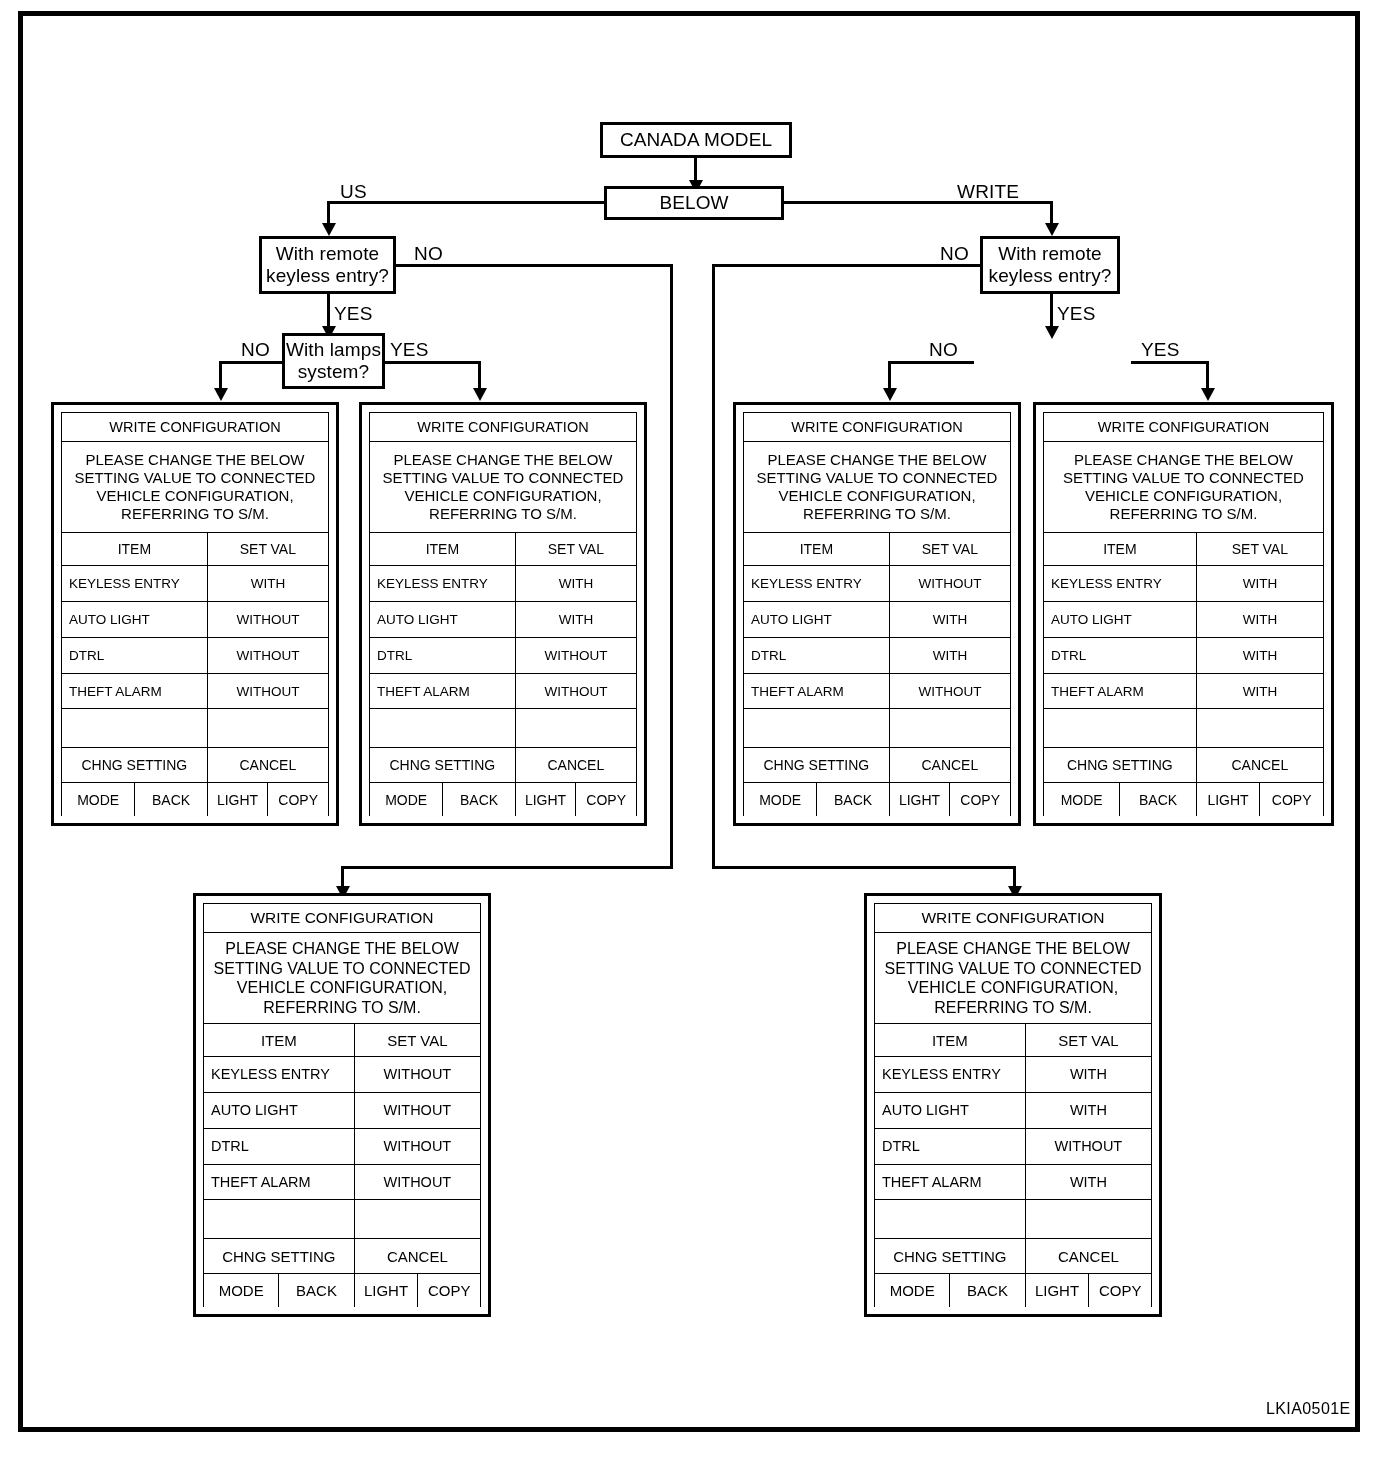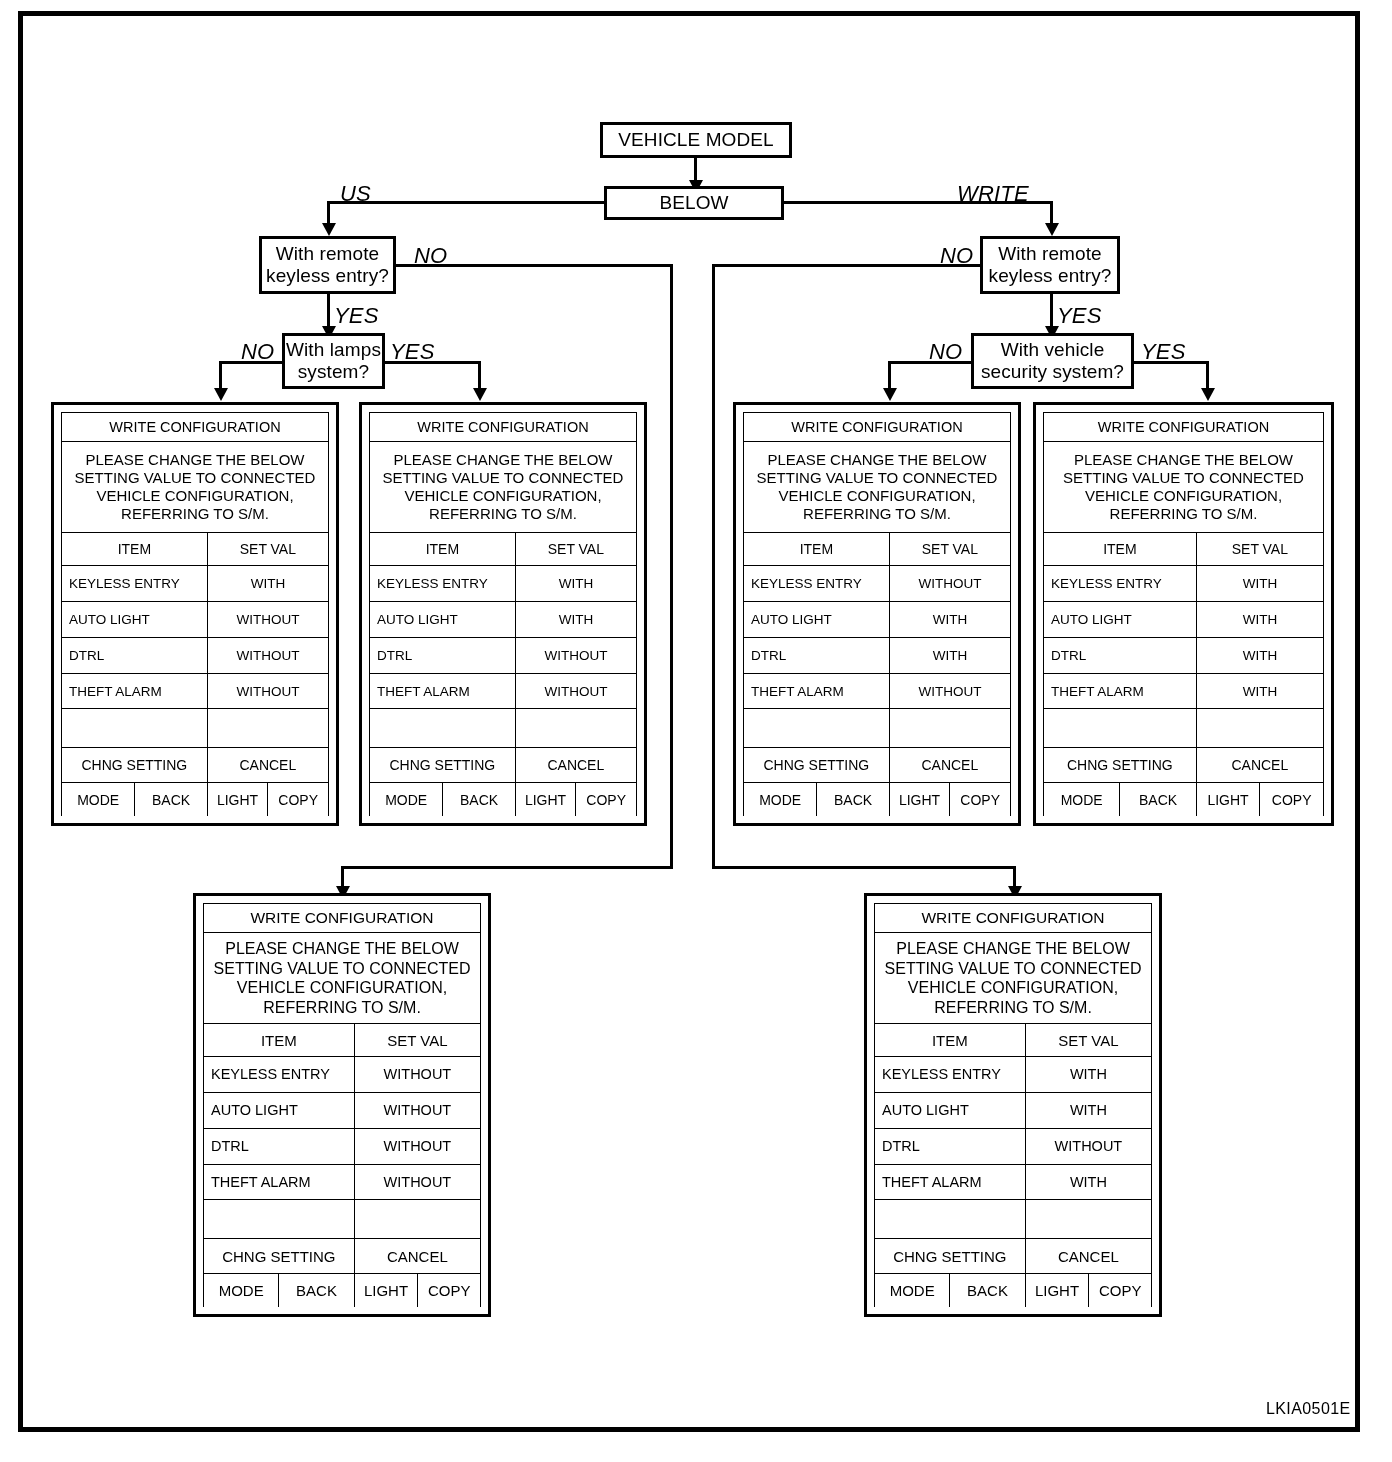--- a/index.html
+++ b/index.html
@@ -59,24 +59,23 @@
   .arrow-down {
     position: absolute;
     width: 0;
     height: 0;
     border-left: 7px solid transparent;
     border-right: 7px solid transparent;
     border-top: 13px solid #000;
   }
   .edge-label {
     position: absolute;
-    font-size: 22px;
+    font-size: 19px;
     white-space: nowrap;
     letter-spacing: .2px;
-    font-style: italic;
   }
 
   
   .panel {
     position: absolute;
     border: 3px solid #000;
     background: #fff;
     box-sizing: border-box;
     padding: 7px;
   }
@@ -140,21 +139,21 @@
   }
 </style>
 </head>
 <body>
 
 <div id="page">
 
   <div class="page-frame"></div>
 
   <div class="node" style="left:600px; top:122px; width:192px; height:36px;">
-    <span class="ln">VEHICLE MODEL</span>
+    <span class="ln">CANADA MODEL</span>
   </div>
 
   <div class="edge-v" style="left:694px; top:158px; height:26px;"></div>
   <div class="arrow-down" style="left:689px; top:180px;"></div>
 
   <div class="node" style="left:604px; top:186px; width:180px; height:34px;">
     <span class="ln">BELOW</span>
   </div>
 
   <div class="edge-h" style="left:327px; top:201px; width:279px;"></div>
@@ -207,24 +206,20 @@
   <div class="edge-v" style="left:712px; top:264px; height:605px;"></div>
   <div class="edge-h" style="left:712px; top:866px; width:304px;"></div>
   <div class="edge-v" style="left:1013px; top:866px; height:24px;"></div>
   <div class="arrow-down" style="left:1008px; top:886px;"></div>
   <div class="edge-label" style="left:940px; top:243px;">NO</div>
 
   <div class="edge-v" style="left:1050px; top:294px; height:38px;"></div>
   <div class="arrow-down" style="left:1045px; top:326px;"></div>
   <div class="edge-label" style="left:1057px; top:303px;">YES</div>
 
-  <div class="node" style="left:971px; top:333px; width:163px; height:56px;">
-    <span class="ln">With vehicle</span>
-    <span class="ln">security system?</span>
-  </div>
 
   <div class="edge-h" style="left:888px; top:361px; width:86px;"></div>
   <div class="edge-v" style="left:888px; top:361px; height:32px;"></div>
   <div class="arrow-down" style="left:883px; top:388px;"></div>
   <div class="edge-label" style="left:929px; top:339px;">NO</div>
 
   <div class="edge-h" style="left:1131px; top:361px; width:78px;"></div>
   <div class="edge-v" style="left:1206px; top:361px; height:32px;"></div>
   <div class="arrow-down" style="left:1201px; top:388px;"></div>
   <div class="edge-label" style="left:1141px; top:339px;">YES</div>

